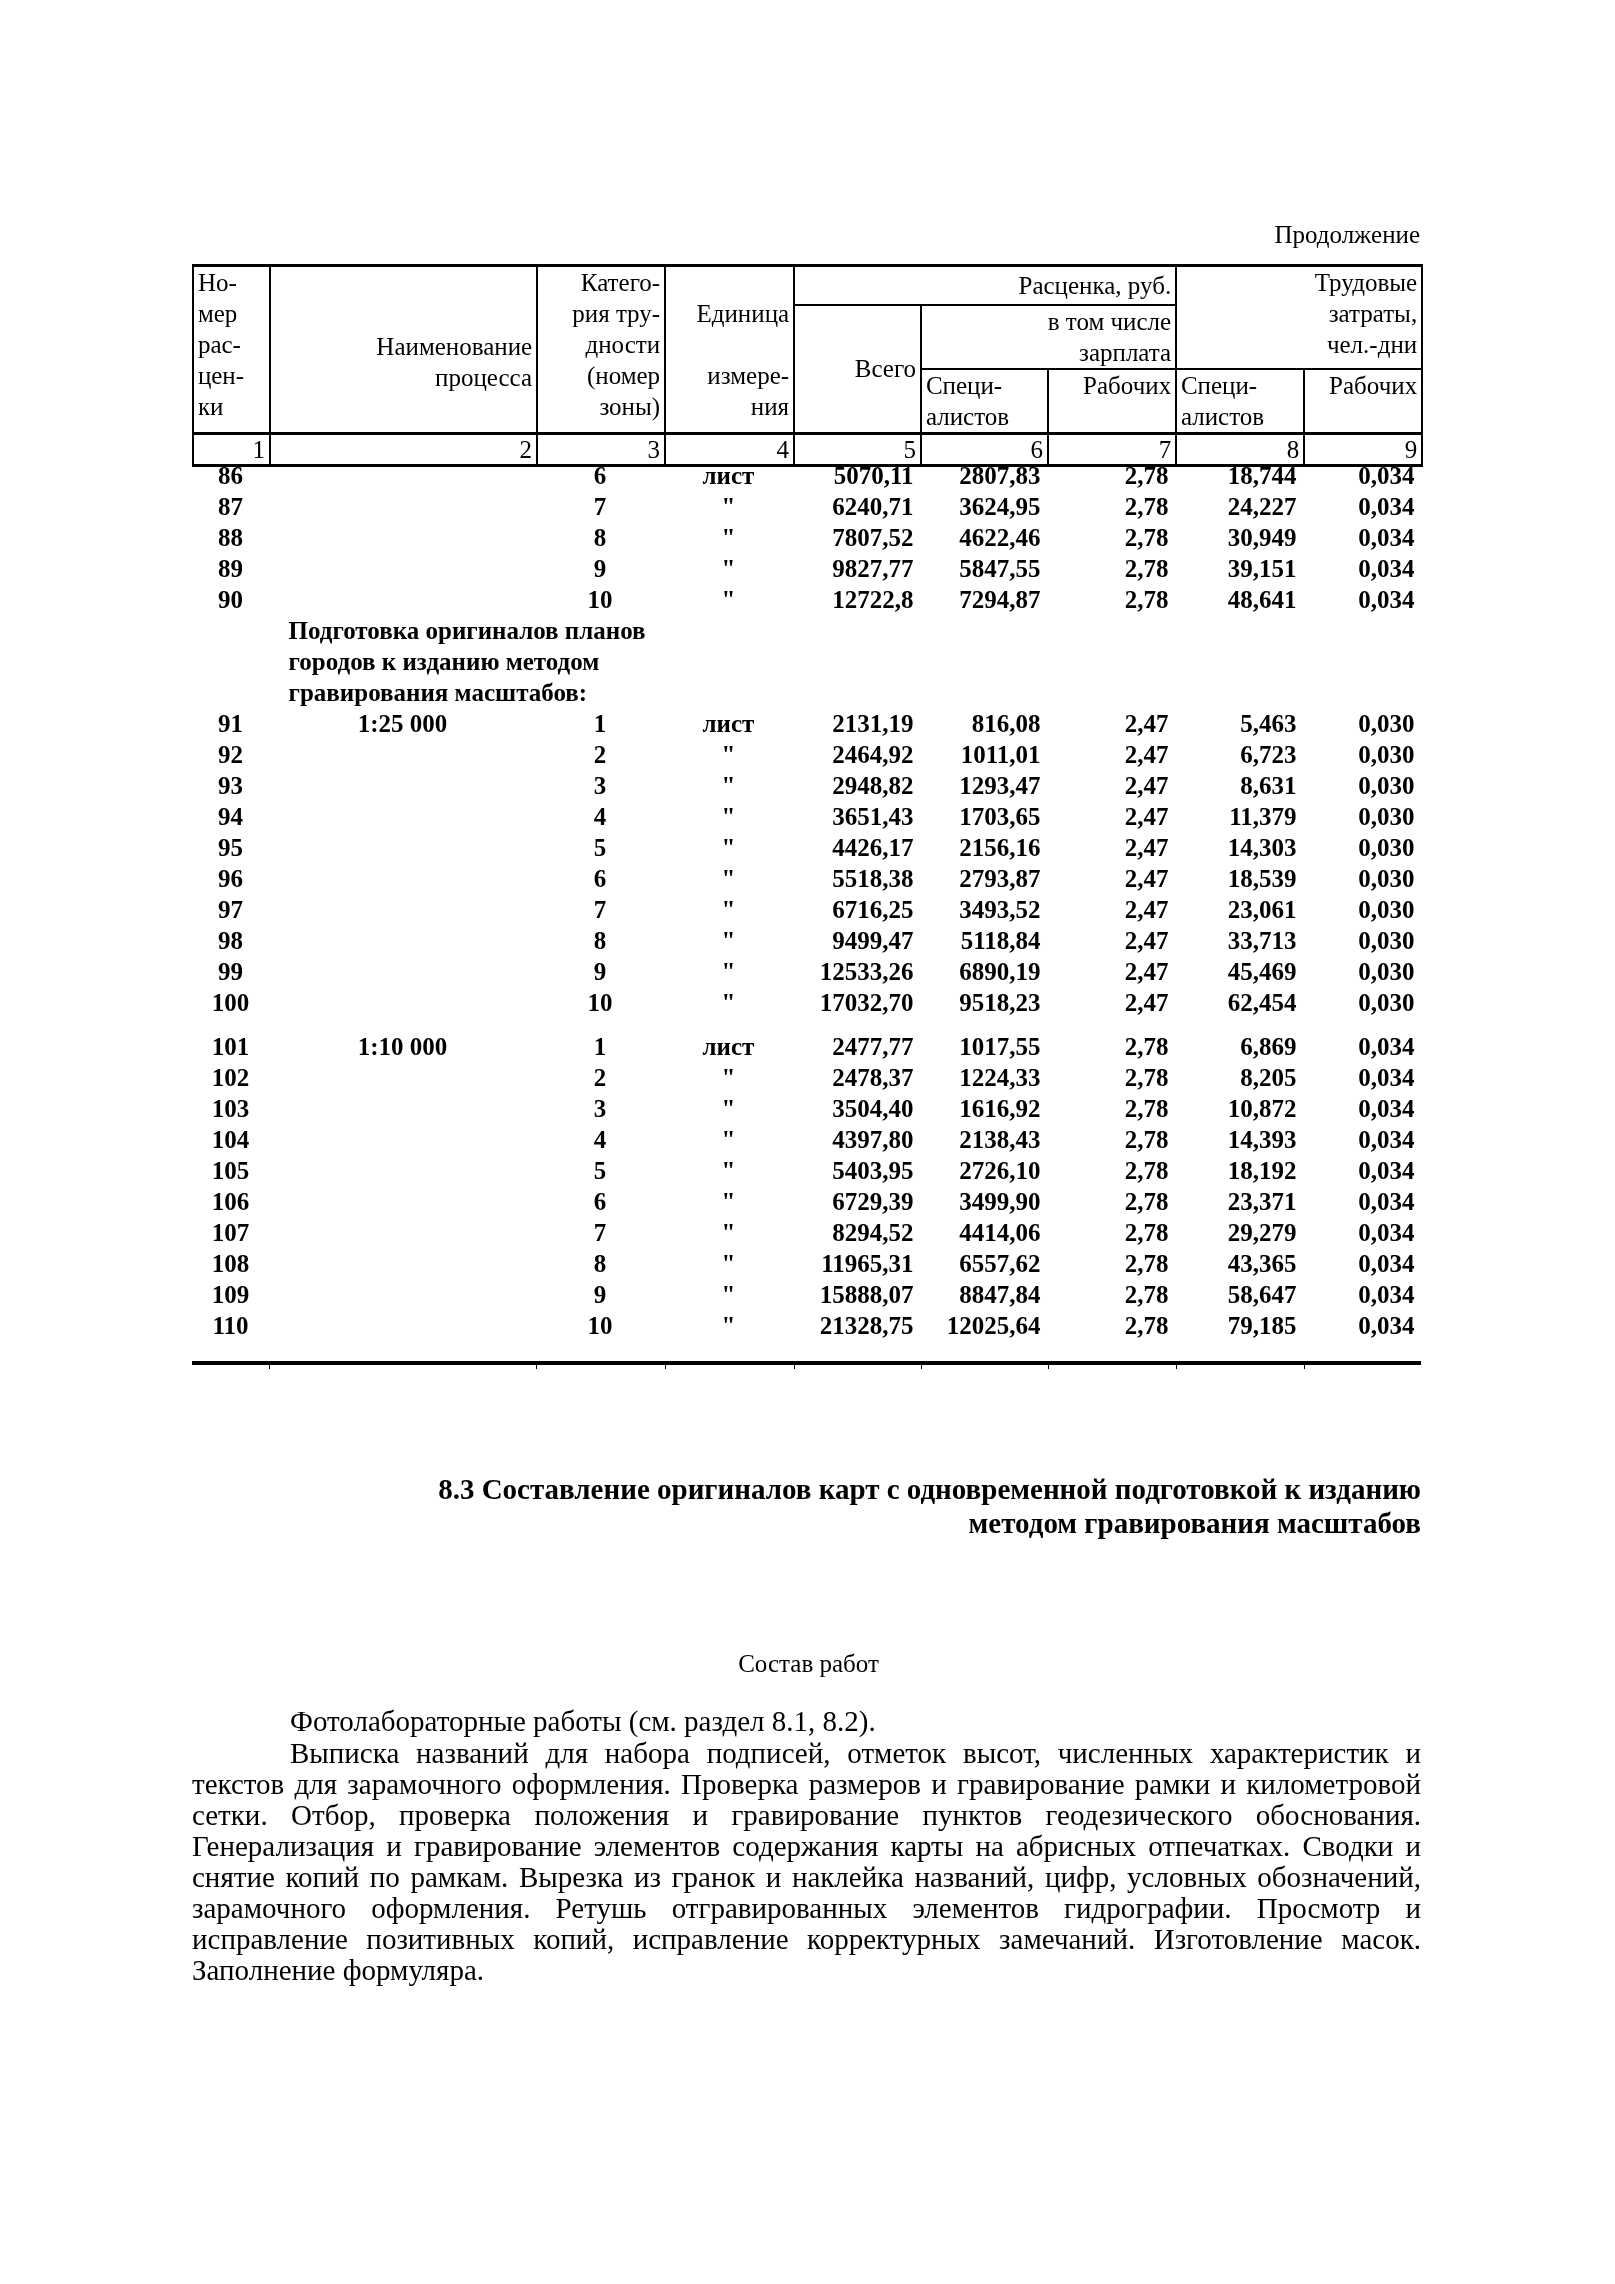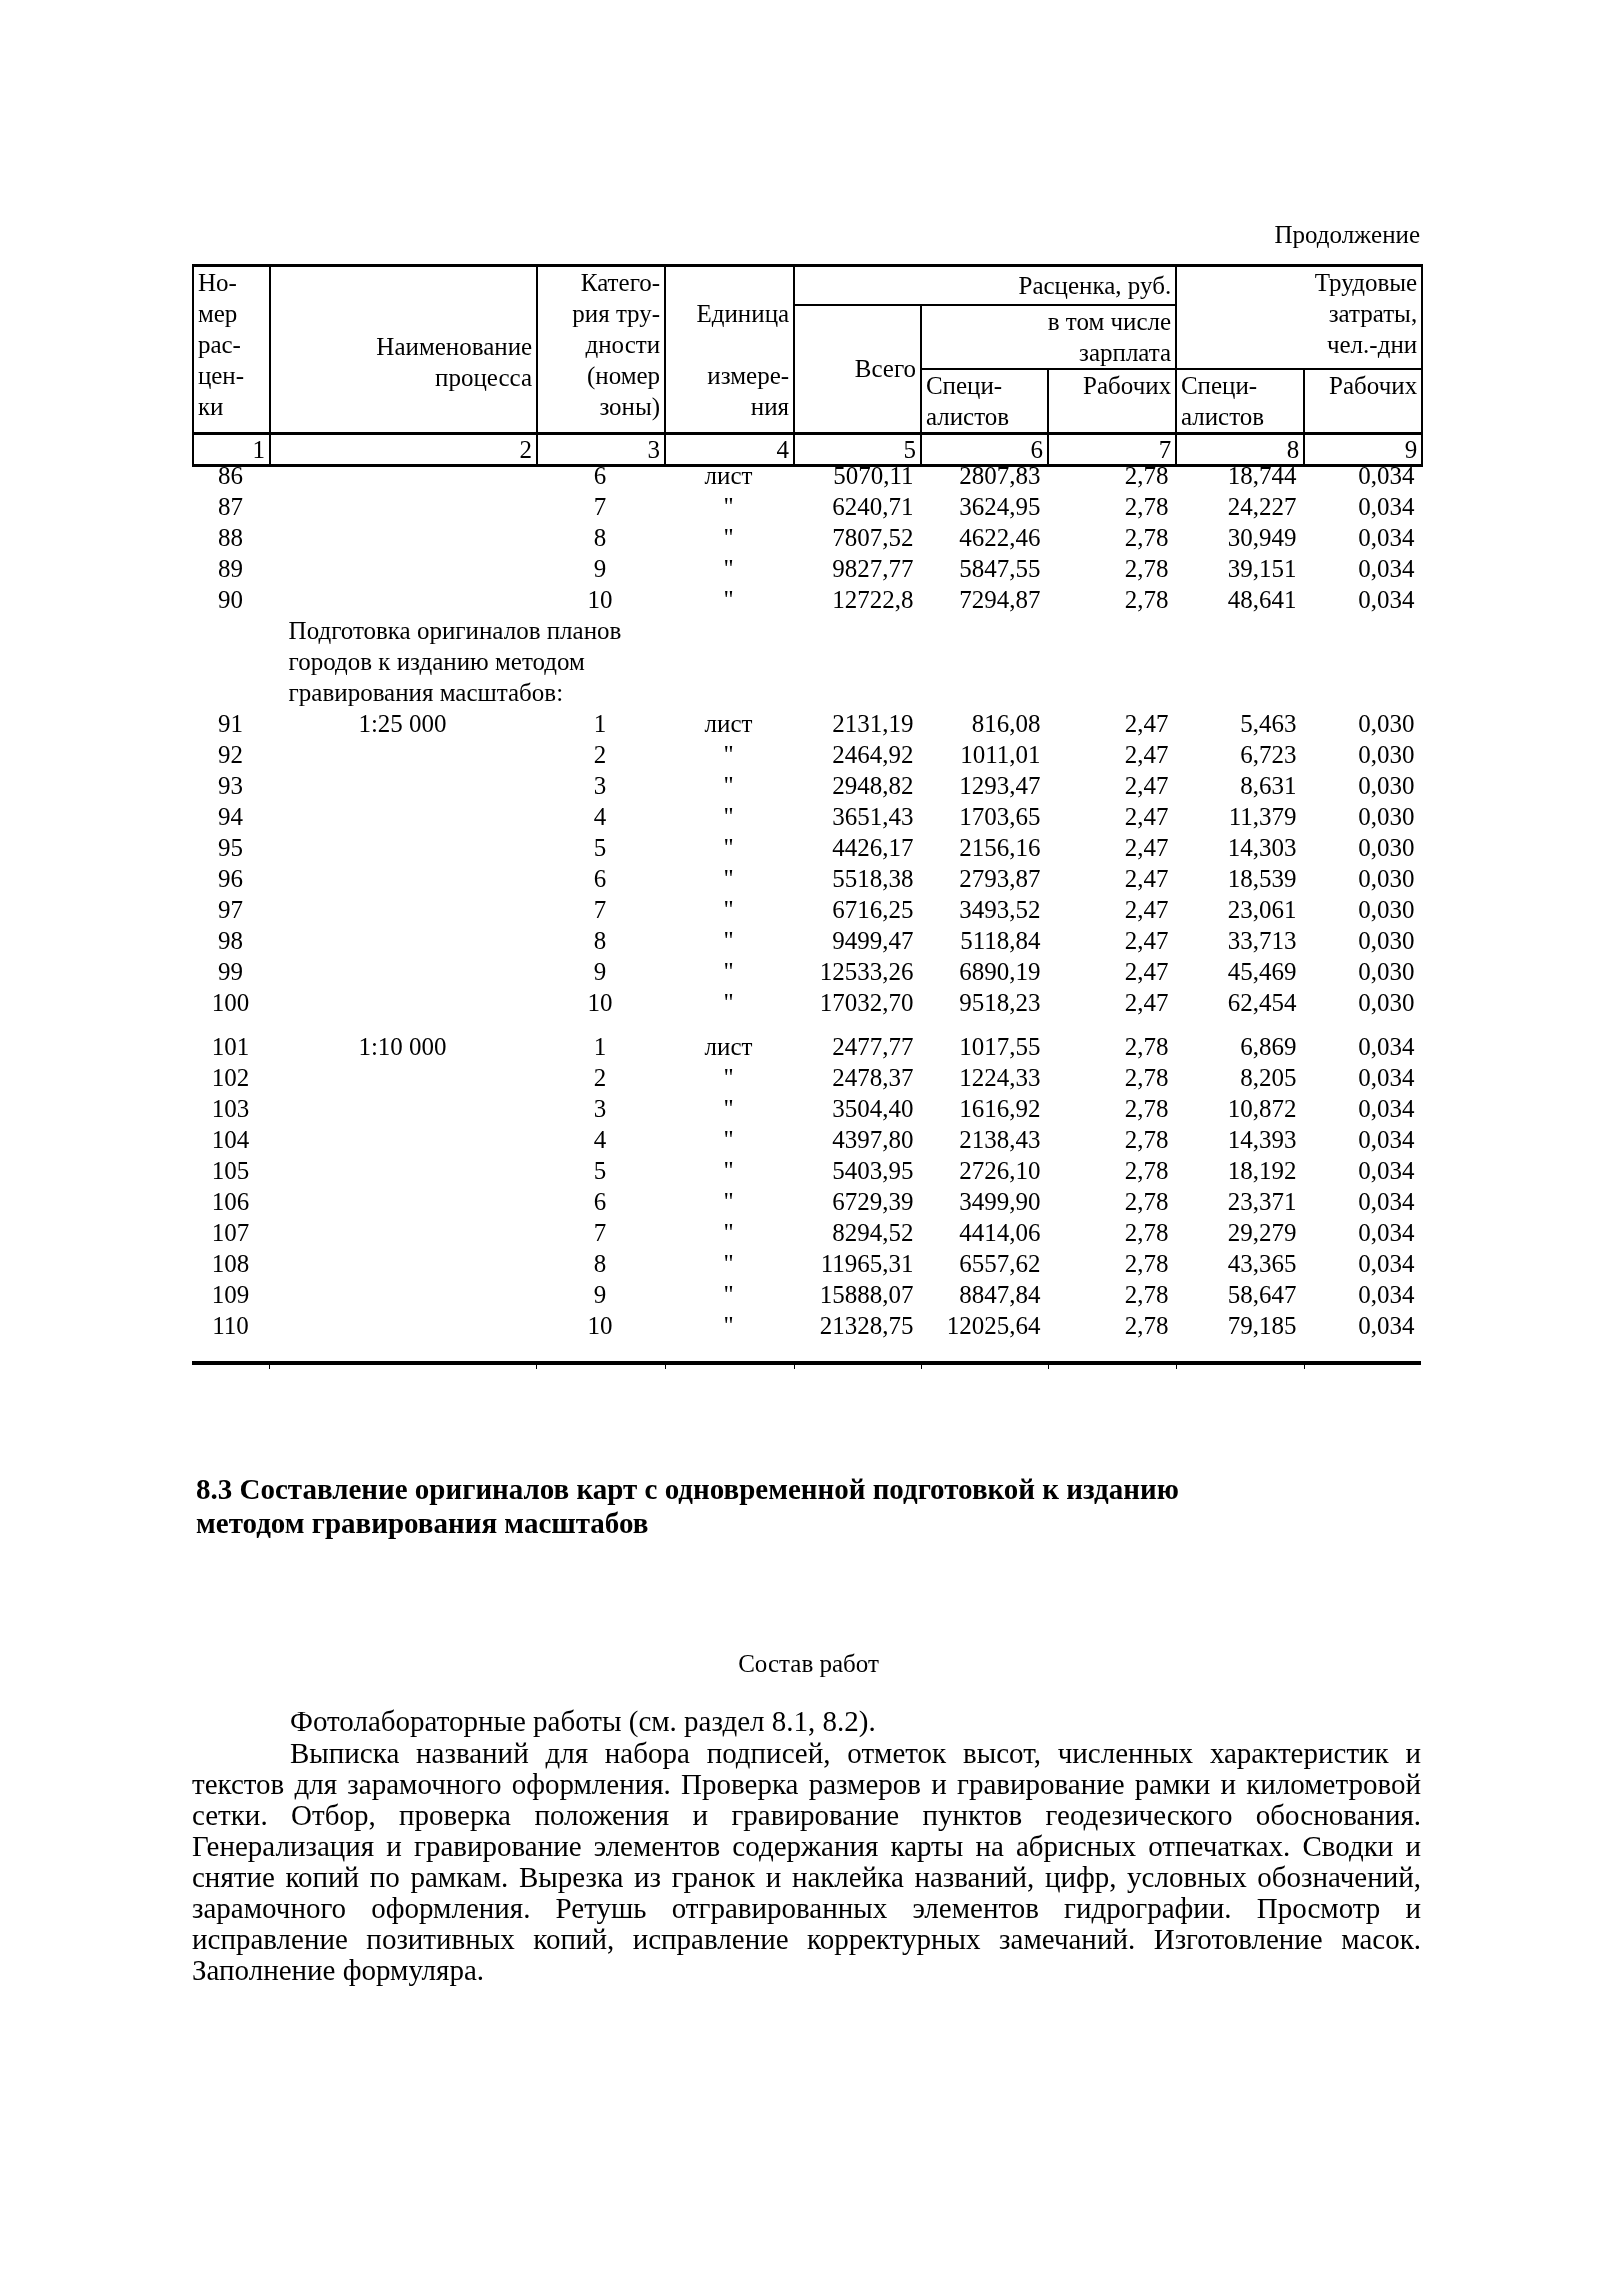--- a/index.html
+++ b/index.html
@@ -20,39 +20,39 @@
     border: 2px solid #000; padding: 0 3.9px; vertical-align: middle; text-align: right;
   }
   table.hdr td.tl { text-align: left; }
   table.hdr td.top { vertical-align: top; }
   table.hdr tr.nums td { border-top: 3.9px solid #000; border-bottom: 3.9px solid #000; height: 29px; line-height: 29px; }
   table.hdr tr.r1 td { border-top-width: 3.3px; }
 
   table.body {
     position: absolute; left: 192px; top: 460px; width: 1229px;
     border-collapse: collapse; table-layout: fixed;
-    font-size: 25px; line-height: 31px;
+    font-size: 25px; line-height: 31px; font-weight: bold;
   }
   table.body td { padding: 0 6.5px; vertical-align: top; white-space: nowrap; }
   table.body td.c1 { text-align: center; }
   table.body td.c2 { text-align: center; }
   table.body td.c3 { text-align: center; }
   table.body td.c4 { text-align: center; }
   table.body td.num { text-align: right; }
   table.body tr.gap td { height: 13px; }
   table.body td.group { text-align: left; padding-left: 85px; white-space: normal; }
 
   .rule {
     position: absolute; left: 192px; top: 1361px; width: 1229px; height: 3.9px; background: #000;
   }
   .rule-tick { position: absolute; top: 1365px; width: 1.3px; height: 3.9px; background: #000; }
 
   .section-title {
     position: absolute; left: 196px; width: 1225px; top: 1472px;
-    text-align: left; font-weight: bold; font-size: 29px; line-height: 34px;
+    text-align: right; font-weight: bold; font-size: 29px; line-height: 34px;
   }
   .subhead {
     position: absolute; left: 196px; width: 1225px; top: 1649px;
     text-align: center; font-size: 25px; line-height: 29px;
   }
   .para {
     position: absolute; left: 192px; width: 1229px;
     font-size: 29px; line-height: 31px; text-align: justify;
   }
   .p1 { top: 1706px; text-indent: 98px; }

